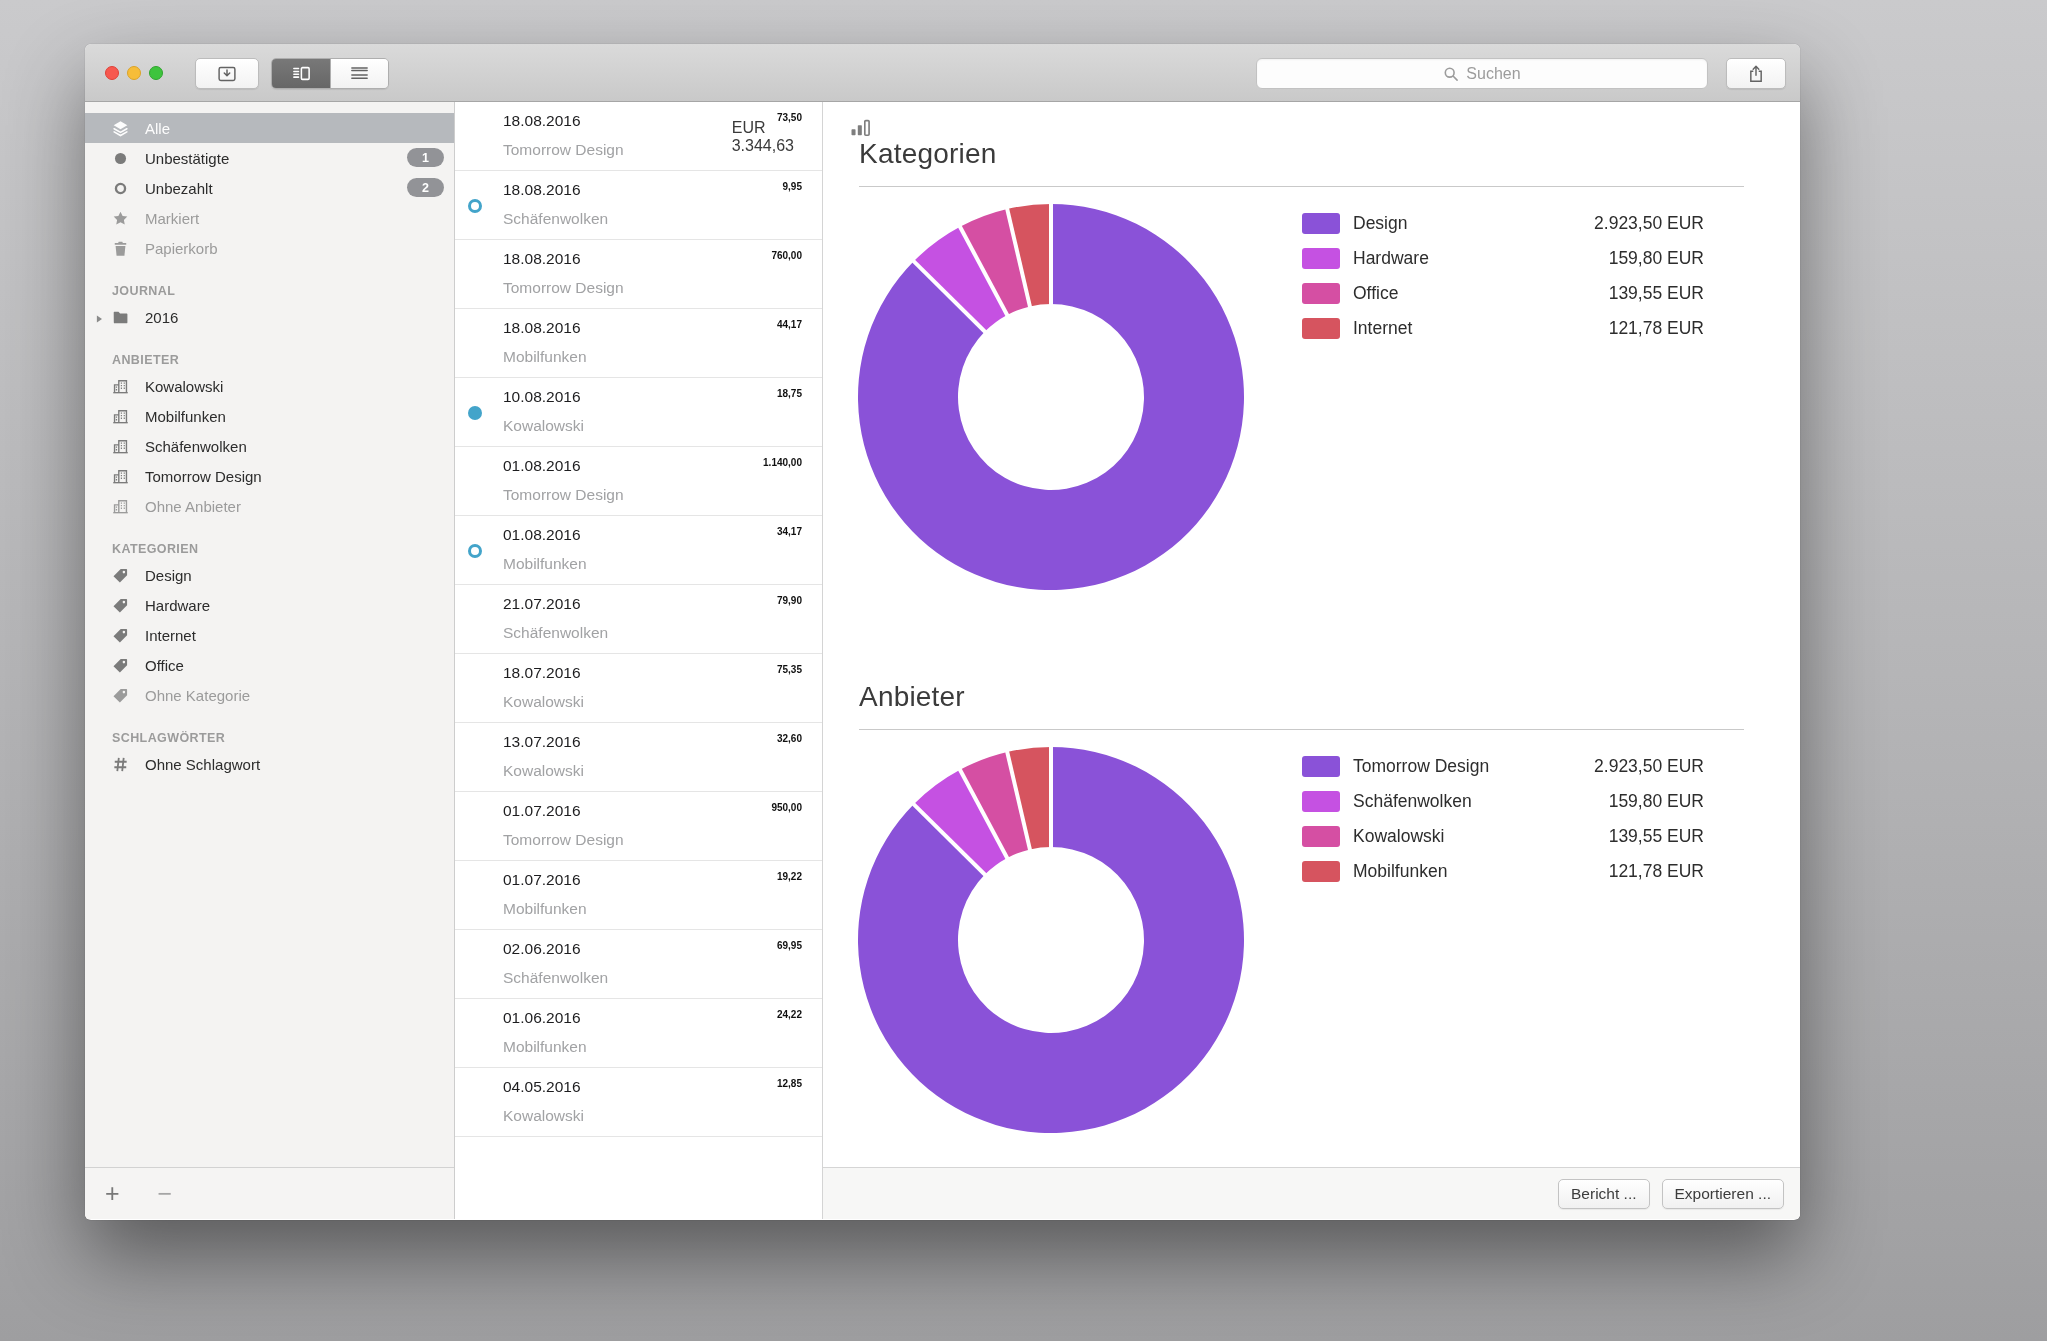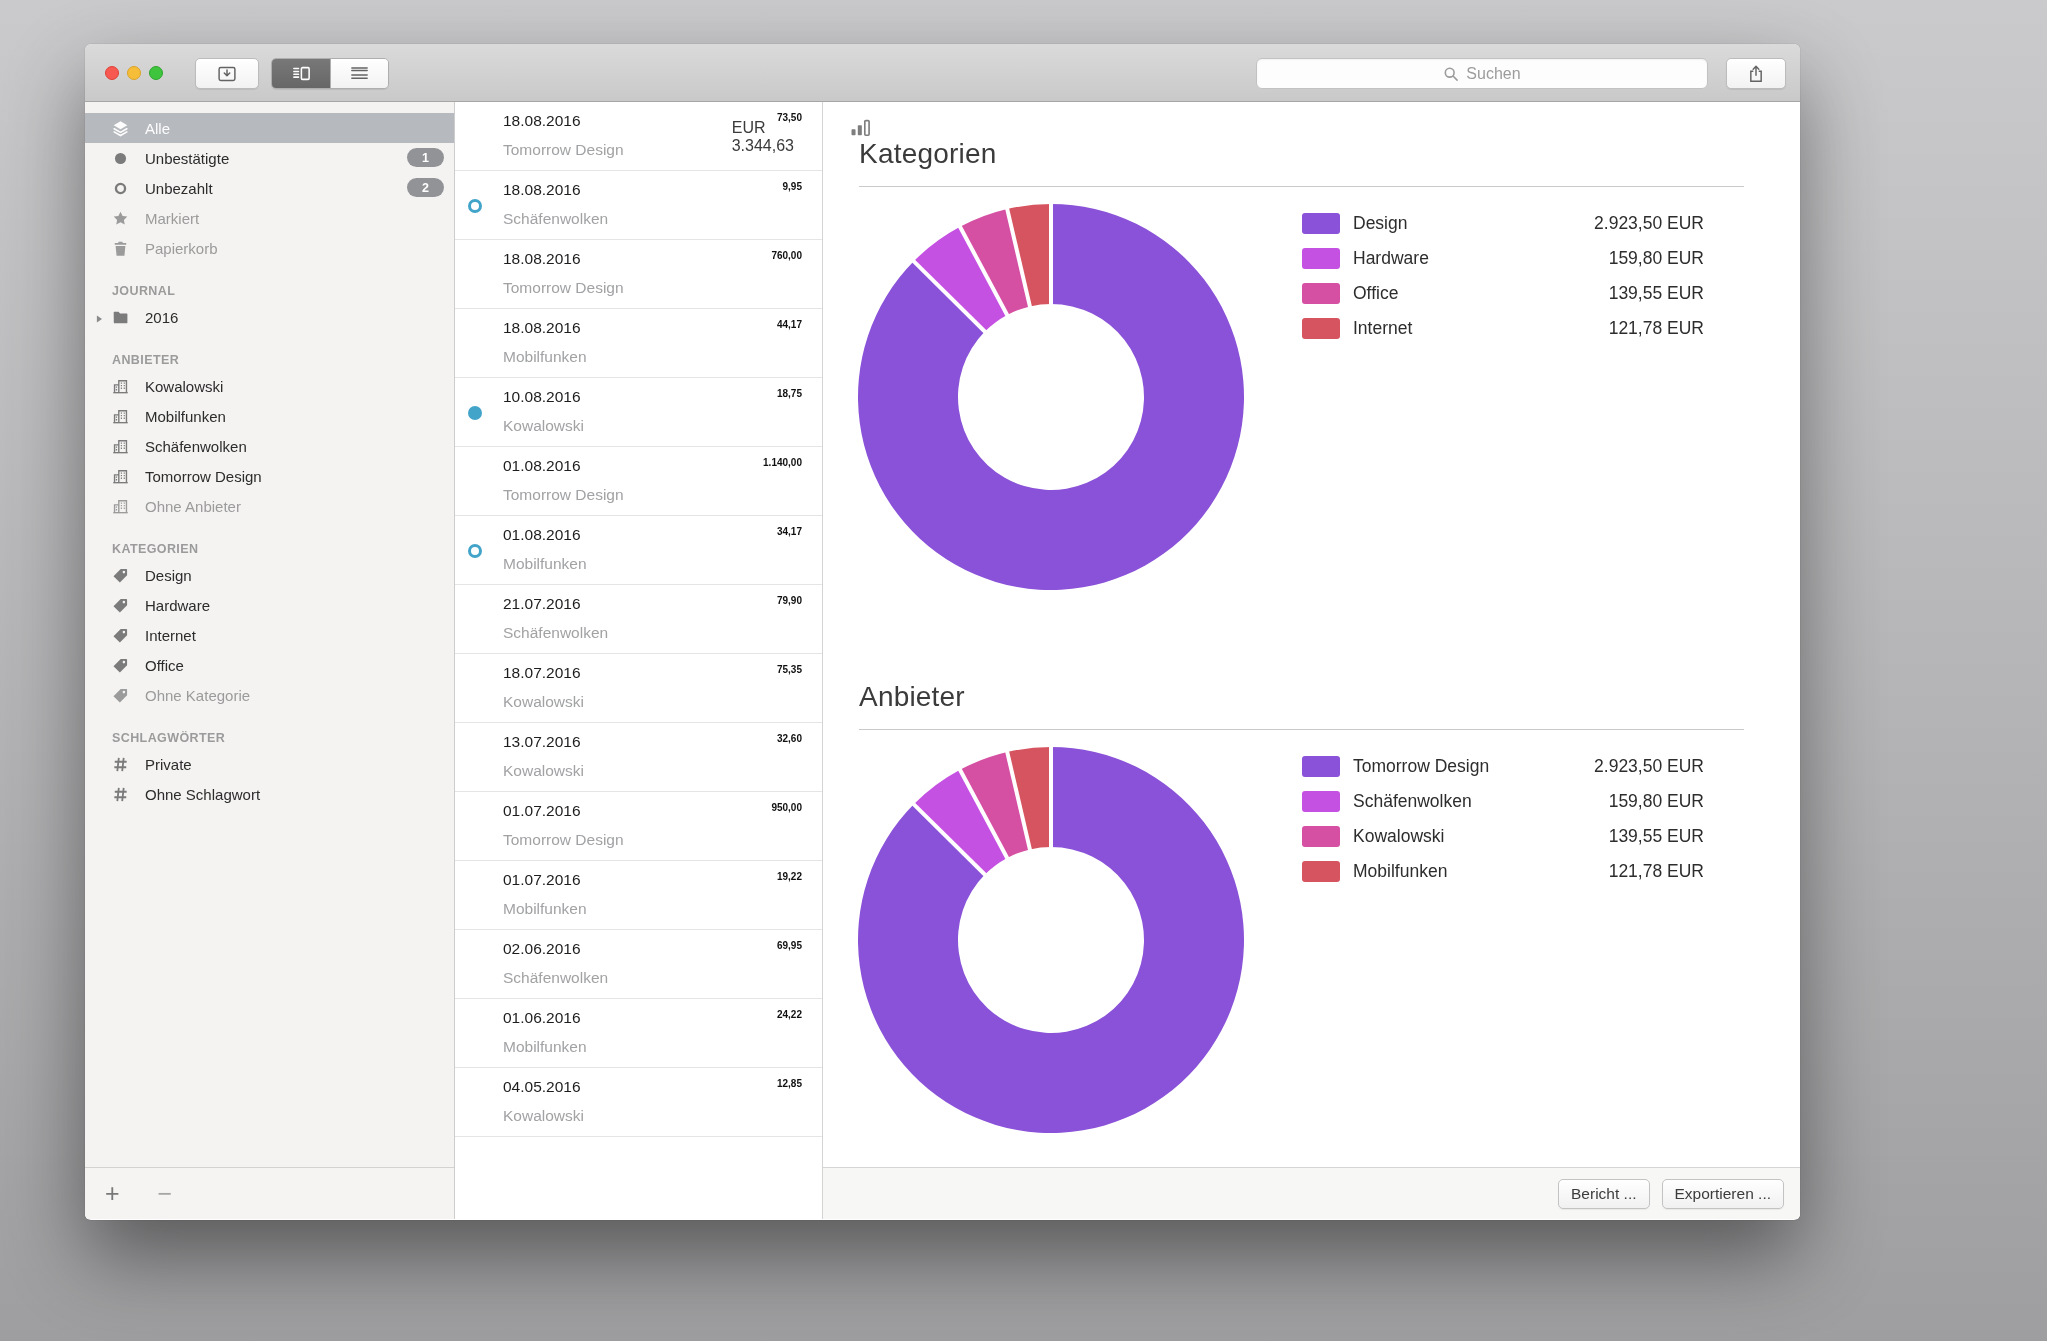--- a/index.html
+++ b/index.html
@@ -326,28 +326,20 @@
             </span>
             <span class="sb-label">Ohne Kategorie</span>
           </div>
           <div class="sb-header">SCHLAGWÖRTER</div>
           <div class="sb-row">
             <span class="sb-icon">
               <svg viewBox="0 0 16 16" fill="none" stroke="currentColor" stroke-width="1.7">
                 <path d="M6.4 1.8 5 14.2M11 1.8 9.6 14.2M2.6 5.4h11.2M2.2 10.6h11.2"></path>
               </svg>
             </span>
-            <span class="sb-label">Private</span>
-          </div>
-          <div class="sb-row">
-            <span class="sb-icon">
-              <svg viewBox="0 0 16 16" fill="none" stroke="currentColor" stroke-width="1.7">
-                <path d="M6.4 1.8 5 14.2M11 1.8 9.6 14.2M2.6 5.4h11.2M2.2 10.6h11.2"></path>
-              </svg>
-            </span>
             <span class="sb-label">Ohne Schlagwort</span>
           </div>
         </div>
       <div class="sb-footer">
         <button>+</button>
         <button class="dim">−</button>
       </div>
     </aside>
 
     <section class="list">

